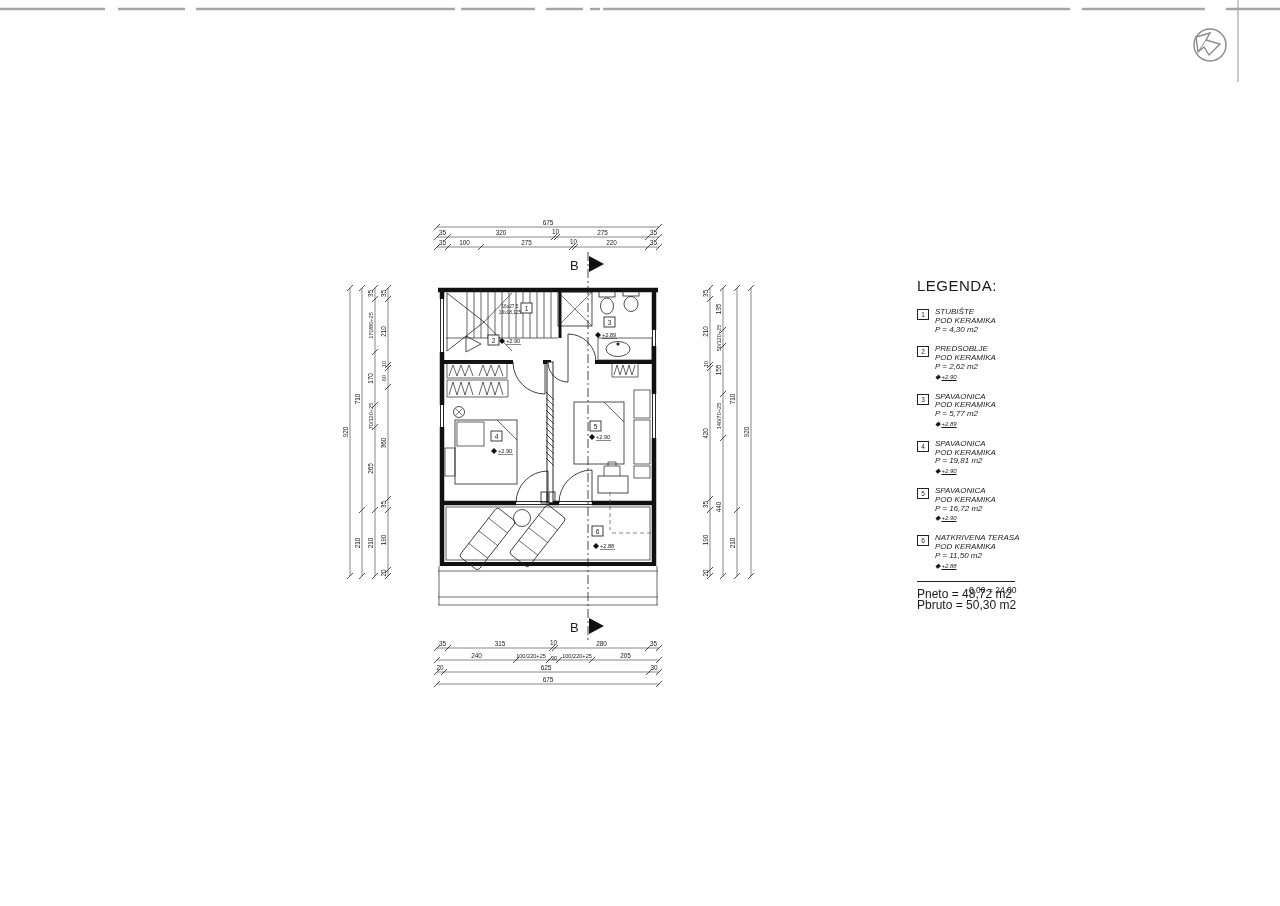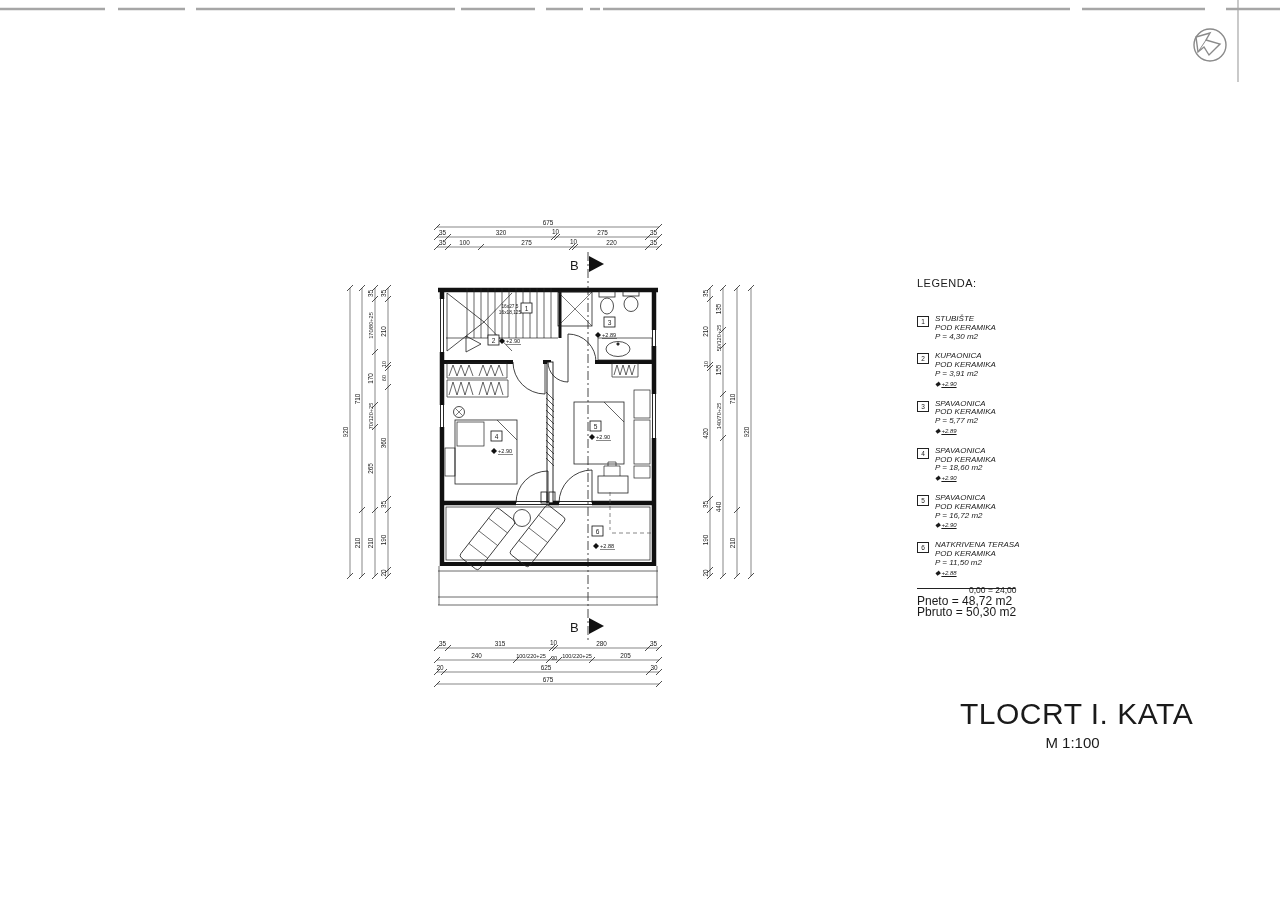--- a/index.html
+++ b/index.html
@@ -7,21 +7,21 @@
          font-family:"Liberation Sans",sans-serif;color:#1a1a1a;}
   svg text{font-family:"Liberation Sans",sans-serif;fill:#1a1a1a;}
   .dtx{font-size:6.4px;}
   .dtx.sm{font-size:5.6px;}
   .rt{font-size:6.6px;text-anchor:middle;}
   .lv{font-size:5.6px;}
   .st{font-size:4.8px;text-anchor:middle;}
   .bletter{font-size:13px;}
   
   .legend{position:absolute;left:917px;top:277px;width:190px;}
-  .legend-title{font-size:11px;letter-spacing:.5px;margin-bottom:26px;}
+  .legend-title{font-size:15px;letter-spacing:.5px;margin-bottom:14px;}
   .litem{display:flex;margin-bottom:11px;}
   .lbox{flex:0 0 auto;width:10px;height:9px;border:1px solid #222;font-size:6.5px;
         text-align:center;line-height:9px;margin-right:6px;margin-top:1px;}
   .ltxt{font-size:8px;line-height:8.8px;font-style:italic;}
   .llvl{font-size:6px;margin-top:1px;}
   .llvl .dia{font-size:7px;margin-right:1px;}
   .llvl .val{text-decoration:underline;}
   .ldiv{width:98px;border-top:1.2px solid #222;margin:10px 0 7px 0;}
   .ltot{font-size:12px;line-height:11px;}
   .datum{position:absolute;left:933px;top:585px;font-size:8.5px;margin-left:36px;}
@@ -347,43 +347,43 @@
     <div class="ltxt">
       <div>STUBIŠTE</div>
       <div>POD KERAMIKA</div>
       <div>P = 4,30 m2</div>
     </div>
   </div>
 
   <div class="litem">
     <span class="lbox">2</span>
     <div class="ltxt">
-      <div>KUPAONICA</div>
-      <div>POD KERAMIKA</div>
-      <div>P = 3,91 m2</div>
+      <div>PREDSOBLJE</div>
+      <div>POD KERAMIKA</div>
+      <div>P = 2,62 m2</div>
       <div class="llvl"><span class="dia">◆</span><span class="val">+2.90</span></div>
     </div>
   </div>
 
   <div class="litem">
     <span class="lbox">3</span>
     <div class="ltxt">
       <div>SPAVAONICA</div>
       <div>POD KERAMIKA</div>
       <div>P = 5,77 m2</div>
       <div class="llvl"><span class="dia">◆</span><span class="val">+2.89</span></div>
     </div>
   </div>
 
   <div class="litem">
     <span class="lbox">4</span>
     <div class="ltxt">
       <div>SPAVAONICA</div>
       <div>POD KERAMIKA</div>
-      <div>P = 18,60 m2</div>
+      <div>P = 19,81 m2</div>
       <div class="llvl"><span class="dia">◆</span><span class="val">+2.90</span></div>
     </div>
   </div>
 
   <div class="litem">
     <span class="lbox">5</span>
     <div class="ltxt">
       <div>SPAVAONICA</div>
       <div>POD KERAMIKA</div>
       <div>P = 16,72 m2</div>
@@ -401,18 +401,14 @@
     </div>
   </div>
 
   <div class="ldiv"></div>
   <div class="ltot">Pneto = 48,72 m2</div>
   <div class="ltot">Pbruto = 50,30 m2</div>
 </div>
 
 <div class="datum">0,00 = 24,00</div>
 
-<div class="titleblock">
-  <div class="sheet-title">TLOCRT I. KATA</div>
-  <div class="sheet-scale">M 1:100</div>
+
 </div>
 
-</div>
-
 </body></html>

